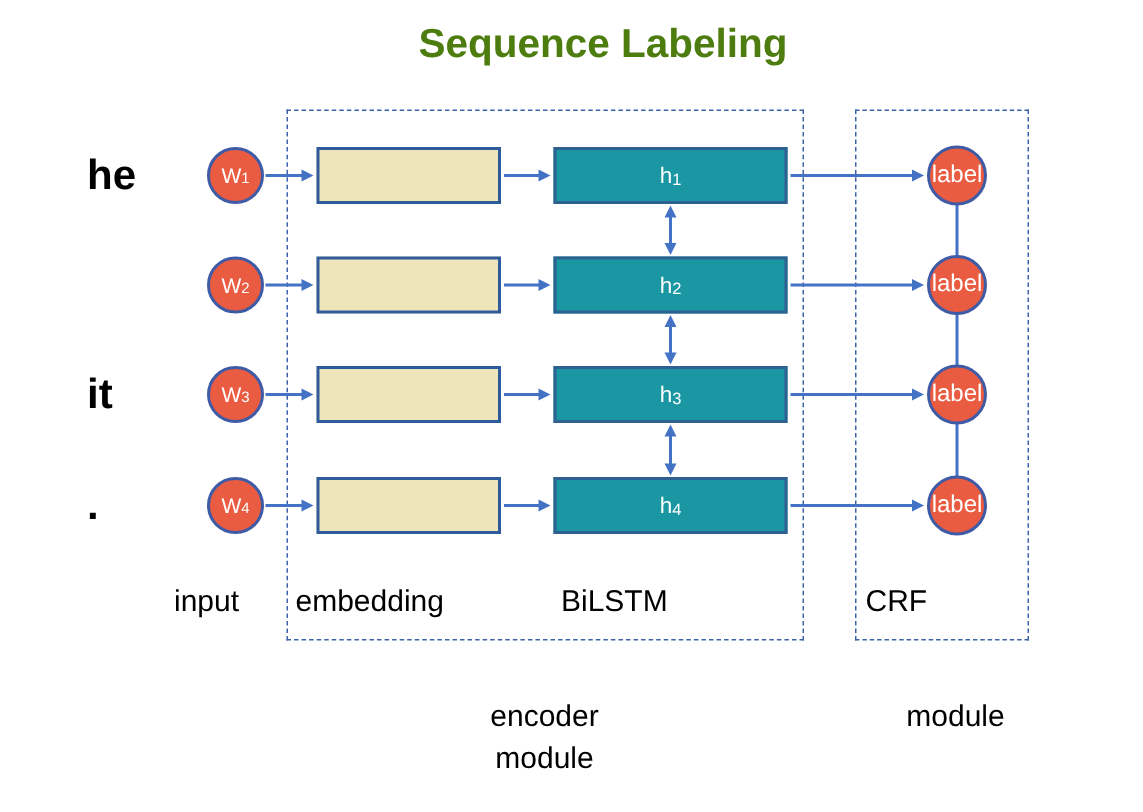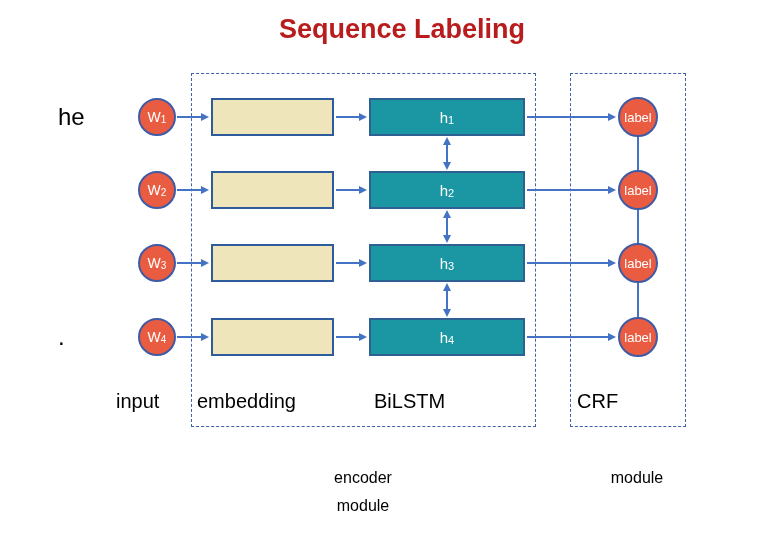--- a/index.html
+++ b/index.html
@@ -5,41 +5,41 @@
   html,body { margin:0; padding:0; background:#ffffff; }
   #canvas {
     position:relative; width:762px; height:541px; background:#ffffff;
     font-family:"Liberation Sans", sans-serif; color:#000; overflow:hidden;
   }
   .abs { position:absolute; }
 
   
   #title {
     left:102px; top:14px; width:600px; text-align:center;
-    font-size:27px; font-weight:bold; color:#b91c1c;
+    font-size:27px; font-weight:bold; color:#4d7c0f;
   }
 
   
   .dashed-box { border:1.5px dashed #3f63a8; }
   #encoder-box { left:191px; top:73px; width:343px; height:352px; }
   #decoder-box { left:570px; top:73px; width:114px; height:352px; }
 
   
   .row { left:0; width:762px; height:42px; }
   .word {
     left:58px; top:0; width:75px; height:42px; line-height:42px;
-    font-size:24px; text-align:left;
+    font-size:28px; text-align:left;font-weight:bold;
   }
   .circle {
     box-sizing:border-box; border-radius:50%;
     background:#e95c41; border:2px solid #3f5ba6;
     color:#fff; display:flex; align-items:center; justify-content:center;
   }
   .w-circle { left:138px; top:2px; width:38px; height:38px; font-size:14px; }
-  .label-circle { left:618px; top:1px; width:40px; height:40px; font-size:13px; }
+  .label-circle { left:618px; top:1px; width:40px; height:40px; font-size:16px; }
   .sub { font-size:10px; line-height:1; margin-top:5px; }
 
   .embed-box {
     box-sizing:border-box; left:211px; top:2px; width:123px; height:38px;
     background:#efe5ba; border:2px solid #2e5b9b;
   }
   .lstm-box {
     box-sizing:border-box; left:369px; top:2px; width:156px; height:38px;
     background:#1b97a3; border:2px solid #2e6091;
     color:#fff; font-size:15px;
@@ -81,21 +81,21 @@
   .c3 { top:281px; height:39px; }
 
   
   .layer-label { top:389px; height:24px; font-size:20px; text-align:left; line-height:24px; }
   #ll-input { left:116px; width:80px; }
   #ll-embedding { left:197px; width:160px; }
   #ll-bilstm { left:374px; width:140px; }
   #ll-crf { left:577px; width:120px; }
 
   
-  .module-label { top:464px; width:160px; font-size:16px; line-height:28px; text-align:center; }
+  .module-label { top:464px; width:160px; font-size:20px; line-height:28px; text-align:center; }
   #ml-encoder { left:283px; }
   #ml-decoder { left:557px; }
 </style>
 </head>
 <body>
 
 <div id="canvas">
 
   <div id="title" class="abs">Sequence Labeling</div>
 
@@ -137,20 +137,21 @@
     <div class="abs harrow a2"></div>
     <div class="abs lstm-box">
         <span>h</span>
         <span class="sub">2</span>
       </div>
     <div class="abs harrow a3"></div>
     <div class="abs circle label-circle">label</div>
   </div>
 
   <div class="abs row" style="top:242px;">
+    <div class="abs word">it</div>
     <div class="abs circle w-circle">
         <span>W</span>
         <span class="sub">3</span>
       </div>
     <div class="abs harrow a1"></div>
     <div class="abs embed-box"></div>
     <div class="abs harrow a2"></div>
     <div class="abs lstm-box">
         <span>h</span>
         <span class="sub">3</span>

